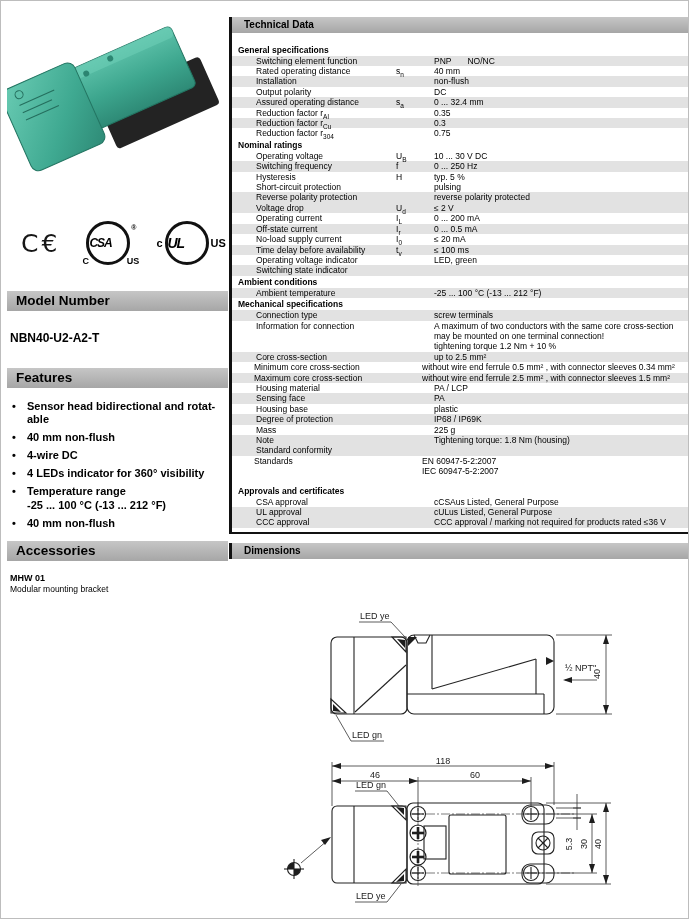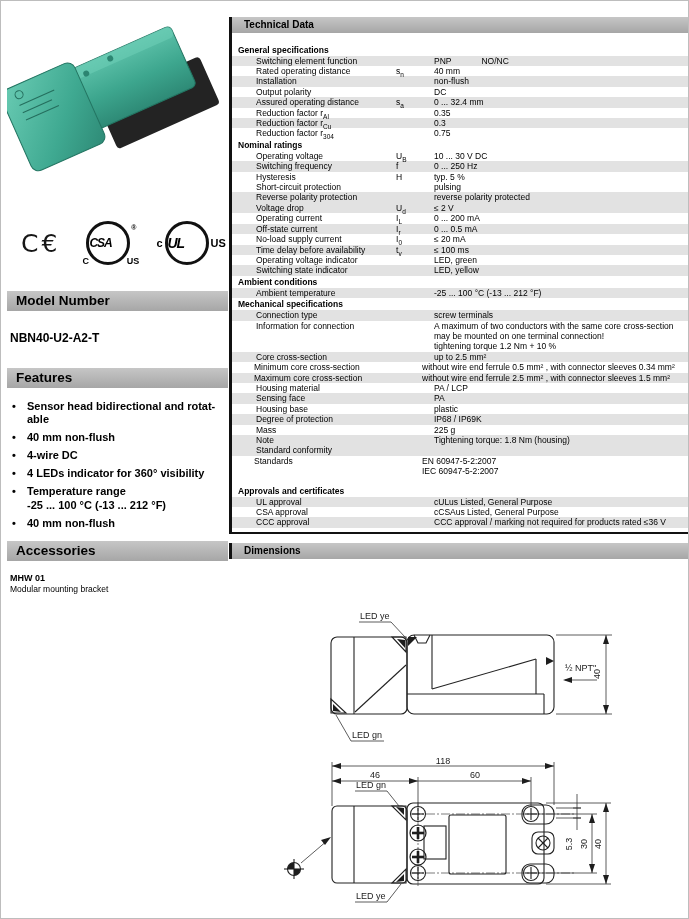--- a/index.html
+++ b/index.html
@@ -38,21 +38,21 @@
   .main-bar{font-size:10px;padding:2px 0 3px 12px;}
   .ttable{padding:2px 0 4px 0;font-size:8.5px;}
   .sec-title{font-weight:bold;font-size:8.5px;line-height:11px;padding-left:6px;margin-top:1px;}
   .sec-gap{margin-top:9px;}
   .trow{display:flex;line-height:10.4px;min-height:10.4px;}
   .trow.shade{background:#e2e2e2;}
   .tlabel{width:140px;flex:0 0 140px;padding-left:24px;box-sizing:content-box;}
   .tlabel.ind{padding-left:22px;width:130px;flex-basis:130px;}
   .tsym{width:38px;flex:0 0 38px;}
   .tval{flex:1;padding-right:4px;white-space:pre-line;}
-  .tval .v2{margin-left:30px;}
+  .tval .v2{margin-left:16px;}
   sub{font-size:6.5px;line-height:0;}
   .drawings{position:relative;background:#fff;}
   svg text{font-family:"Liberation Sans",sans-serif;font-size:9px;fill:#1a1a1a;}
   .dln{stroke:#222;stroke-width:1.1;fill:none;}
   .thin{stroke:#333;stroke-width:0.8;fill:none;}
   .dashdot{stroke:#444;stroke-width:0.7;fill:none;stroke-dasharray:9 2 2 2;}
   .blk{fill:#1d1d1d;stroke:none;}
 </style>
 </head>
 <body>
@@ -227,21 +227,20 @@
             <div class="tval"><span>≤ 100 ms</span></div>
           </div>
           <div class="trow">
             <div class="tlabel"><span>Operating voltage indicator</span></div>
             <div class="tsym"></div>
             <div class="tval"><span>LED, green</span></div>
           </div>
           <div class="trow shade">
             <div class="tlabel"><span>Switching state indicator</span></div>
             <div class="tsym"></div>
-            <div class="tval"><span>LED, yellow</span></div>
           </div>
           <div class="sec-title">Ambient conditions</div>
           <div class="trow shade">
             <div class="tlabel"><span>Ambient temperature</span></div>
             <div class="tsym"></div>
             <div class="tval"><span>-25 ... 100 °C (-13 ... 212 °F)</span></div>
           </div>
           <div class="sec-title">Mechanical specifications</div>
           <div class="trow shade">
             <div class="tlabel"><span>Connection type</span></div>
@@ -305,29 +304,29 @@
             <div class="tsym"></div>
             <div class="tval"><span></span></div>
           </div>
           <div class="trow">
             <div class="tlabel ind"><span>Standards</span></div>
             <div class="tsym"></div>
             <div class="tval"><span>EN 60947-5-2:2007
 IEC 60947-5-2:2007</span></div>
           </div>
           <div class="sec-title sec-gap">Approvals and certificates</div>
+          <div class="trow">
+            <div class="tlabel"><span>CSA approval</span></div>
+            <div class="tsym"></div>
+            <div class="tval"><span>cCSAus Listed, General Purpose</span></div>
+          </div>
           <div class="trow shade">
             <div class="tlabel"><span>UL approval</span></div>
             <div class="tsym"></div>
             <div class="tval"><span>cULus Listed, General Purpose</span></div>
-          </div>
-          <div class="trow">
-            <div class="tlabel"><span>CSA approval</span></div>
-            <div class="tsym"></div>
-            <div class="tval"><span>cCSAus Listed, General Purpose</span></div>
           </div>
           <div class="trow shade">
             <div class="tlabel"><span>CCC approval</span></div>
             <div class="tsym"></div>
             <div class="tval"><span>CCC approval / marking not required for products rated ≤36 V</span></div>
           </div>
         </div>
     </div>
 
     <div class="dim-block">

